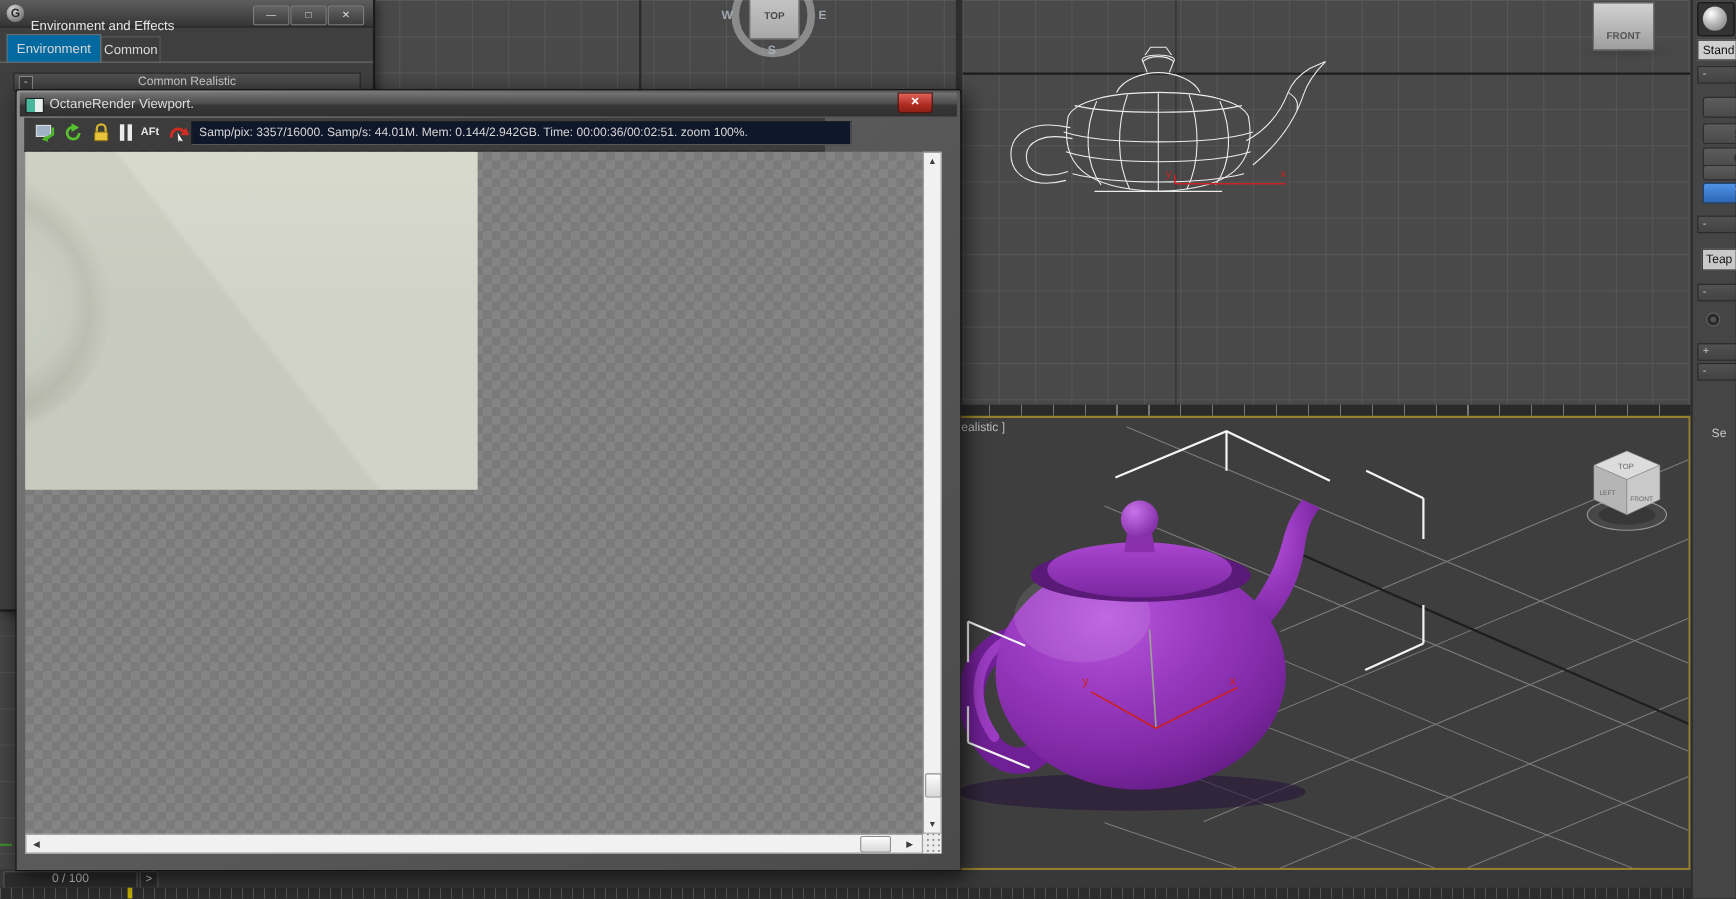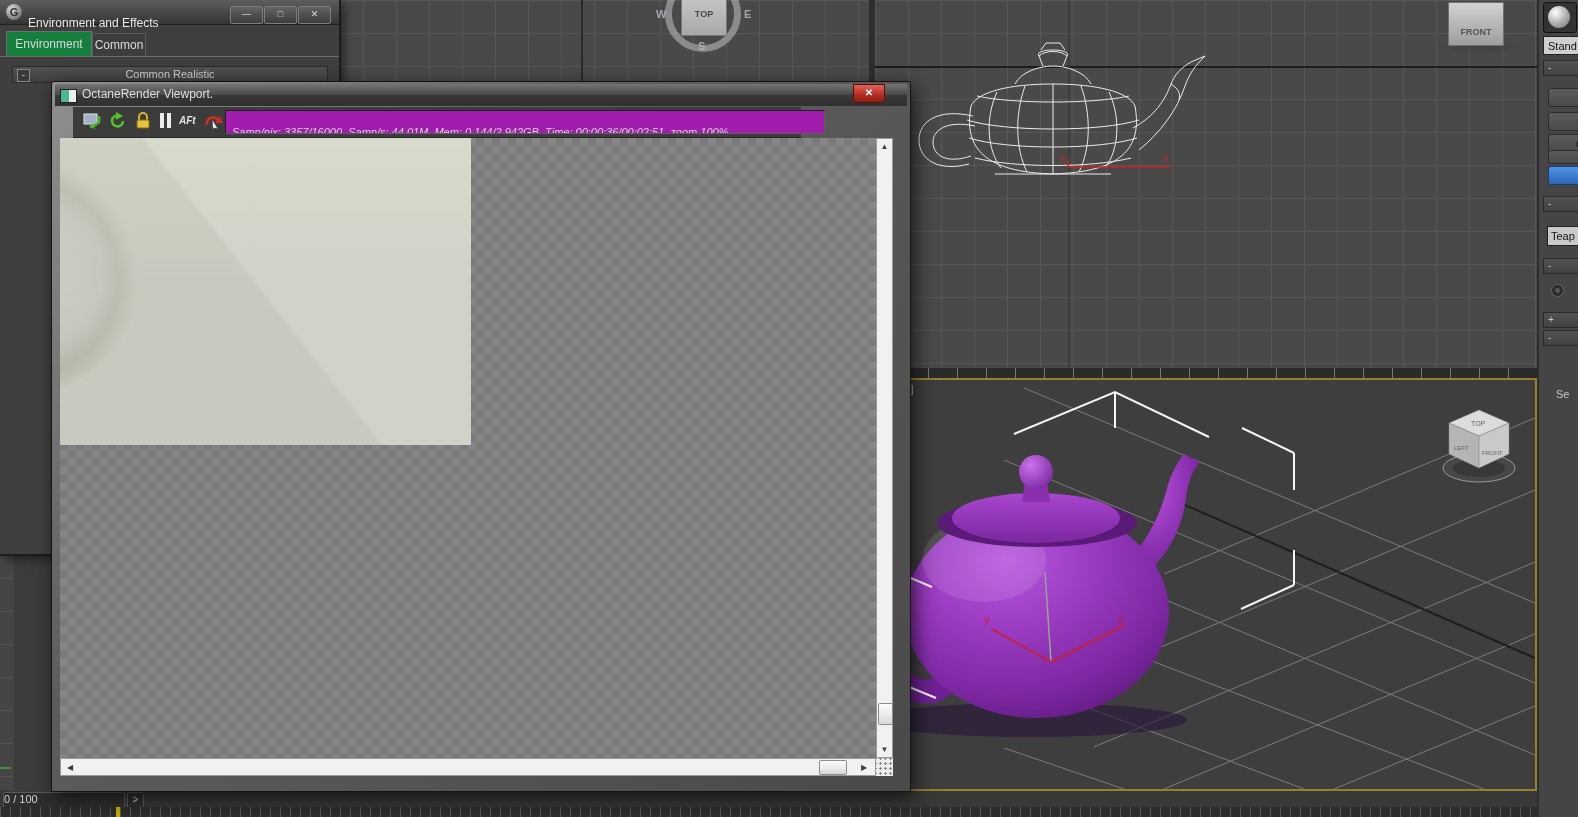--- a/index.html
+++ b/index.html
@@ -28,23 +28,23 @@
   .sb-arrow{position:absolute;color:#3d3d3d;font-size:8px;text-align:center;width:100%;}
   .sb-thumb{position:absolute;background:linear-gradient(#fdfdfd,#d8d8d8);border:1px solid #8d8d8d;border-radius:2px;}
   .cp-btn{position:absolute;left:9px;width:40px;height:19px;background:linear-gradient(#5c5c5c,#4a4a4a);
     border:1px solid #2c2c2c;border-radius:3px;color:#151515;font-size:11px;text-align:right;
     line-height:18px;padding-right:3px;box-sizing:border-box;}
   .cp-roll{position:absolute;left:4px;width:44px;height:16px;background:linear-gradient(#525252,#424242);
     border:1px solid #2a2a2a;color:#c8c8c8;font-size:10px;line-height:14px;padding-left:4px;box-sizing:border-box;}
   .ruler-ticks{background:#2c2c2c;
     background-image:repeating-linear-gradient(90deg,#565656 0,#565656 1px,transparent 1px,transparent 10px);}
   .divider-ticks{background-image:repeating-linear-gradient(90deg,#777 0,#777 1px,transparent 1px,transparent 29px);}
-  .status-field{background:#a21caf;border-top:1px solid #1f1f1f;border-left:1px solid #1f1f1f;
+  .status-field{background:#0f172a;border-top:1px solid #1f1f1f;border-left:1px solid #1f1f1f;
     border-bottom:1px solid #5e5e5e;border-right:1px solid #5e5e5e;color:#d6d6d6;font-size:11px;
-    line-height:20px;padding:11px 6px;white-space:nowrap;overflow:hidden;}
+    line-height:20px;padding:0 6px;white-space:nowrap;overflow:hidden;}
 </style>
 </head>
 <body>
 
 <div id="root">
 
   <div class="abs vp-grid" style="left:0;top:0;width:869px;height:368px;"></div>
   <div class="abs" style="left:581px;top:0;width:2px;height:368px;background:#2a2a2a;"></div>
 
   <div class="abs" style="left:665px;top:-24px;width:76px;height:76px;border-radius:50%;border:7px solid rgba(205,205,205,0.5);box-sizing:border-box;"></div>
@@ -196,53 +196,53 @@
     <div class="cp-roll" style="top:258px;">-</div>
     <div class="abs" style="left:12px;top:284px;width:11px;height:11px;border-radius:50%;background:#2b2b2b;border:1px solid #666;">
       <div style="position:absolute;left:3px;top:3px;width:5px;height:5px;border-radius:50%;background:#555;"></div>
     </div>
     <div class="cp-roll" style="top:312px;">+</div>
     <div class="cp-roll" style="top:330px;">-</div>
     <div class="abs" style="left:17px;top:388px;color:#c8c8c8;font-size:11px;">Se</div>
   </div>
 
   <div class="abs" style="left:0;top:791px;width:1537px;height:16px;background:#383838;">
-    <div style="position:absolute;left:3px;top:1px;width:120px;height:14px;background:#2e2e2e;border:1px solid #5a5a5a;border-radius:2px;color:#cfcfcf;font-size:11px;text-align:left;line-height:13px;">0 / 100</div>
+    <div style="position:absolute;left:3px;top:1px;width:120px;height:14px;background:#2e2e2e;border:1px solid #5a5a5a;border-radius:2px;color:#cfcfcf;font-size:11px;text-align:center;line-height:13px;">0 / 100</div>
     <div style="position:absolute;left:127px;top:1px;width:15px;height:14px;background:#2e2e2e;border:1px solid #5a5a5a;border-radius:2px;color:#cfcfcf;font-size:10px;text-align:center;line-height:13px;">&gt;</div>
   </div>
   <div class="abs ruler-ticks" style="left:0;top:807px;width:1537px;height:10px;">
     <div style="position:absolute;left:116px;top:0;width:4px;height:10px;background:#c2ae00;"></div>
   </div>
 
   <div class="abs" style="left:0;top:0;width:341px;height:556px;background:#3f3f3f;border-right:2px solid #1c1c1c;border-bottom:2px solid #1c1c1c;box-sizing:border-box;box-shadow:3px 3px 10px rgba(0,0,0,0.5);">
     <div style="position:absolute;left:0;top:0;width:100%;height:24px;background:linear-gradient(#5d5d5d,#353535);border-bottom:1px solid #222;">
       <div style="position:absolute;left:6px;top:4px;width:16px;height:16px;border-radius:50%;background:radial-gradient(circle at 35% 30%,#d9d9d9,#8a8a8a 60%,#555);color:#2e2e2e;font-size:11px;font-weight:bold;text-align:center;line-height:16px;">G</div>
       <div style="position:absolute;left:28px;top:16px;color:#e8e8e8;font-size:12px;">Environment and Effects</div>
       <div style="position:absolute;right:8px;top:3px;">
         <span class="winbtn">—</span><span class="winbtn">□</span><span class="winbtn">✕</span>
       </div>
     </div>
-    <div class="tab" style="left:6px;top:31px;width:84px;height:25px;line-height:25px;background:#15803d;border:1px solid #6e6e6e;border-bottom:none;">Environment</div>
+    <div class="tab" style="left:6px;top:31px;width:84px;height:25px;line-height:25px;background:#0369a1;border:1px solid #6e6e6e;border-bottom:none;">Environment</div>
     <div class="tab" style="left:92px;top:33px;width:52px;height:23px;line-height:23px;background:#3d3d3d;border:1px solid #5a5a5a;border-bottom:none;">Common</div>
     <div style="position:absolute;left:0;top:56px;width:100%;height:1px;background:#6e6e6e;"></div>
     <div class="rollout" style="position:absolute;left:12px;top:66px;width:314px;height:15px;">
       <div class="minusbox">-</div>
       <span>Common Realistic</span>
     </div>
   </div>
 
-  <div class="abs" style="left:14px;top:81px;width:858px;height:709px;background:linear-gradient(135deg,#8f8f8f,#5c5c5c 40%,#4a4a4a);border:1px solid #141414;border-radius:3px 3px 0 0;box-shadow:4px 6px 20px rgba(0,0,0,0.65);margin-left:37px;">
+  <div class="abs" style="left:14px;top:81px;width:858px;height:709px;background:linear-gradient(135deg,#8f8f8f,#5c5c5c 40%,#4a4a4a);border:1px solid #141414;border-radius:3px 3px 0 0;box-shadow:4px 6px 20px rgba(0,0,0,0.65);">
 
     <div style="position:absolute;left:3px;top:2px;width:852px;height:22px;background:linear-gradient(#757575,#4a4a4a 48%,#383838 52%,#303030);border-radius:2px 2px 0 0;">
       <div style="position:absolute;left:5px;top:5px;width:15px;height:12px;border:1px solid #222;background:linear-gradient(90deg,#49b89a 50%,#e8f0ee 50%);"></div>
       <div style="position:absolute;left:27px;top:3px;color:#dedede;font-size:12px;">OctaneRender Viewport.</div>
       <div style="position:absolute;right:22px;top:0;width:30px;height:17px;background:linear-gradient(#e0625a,#b02c22 60%,#8f1f16);border:1px solid #5a0f0a;border-radius:0 0 4px 4px;color:#fff;font-size:10px;font-weight:bold;text-align:center;line-height:16px;">✕</div>
     </div>
 
-    <div style="position:absolute;left:21px;top:25px;width:728px;height:30px;background:#3c3c3c;border-bottom:1px solid #262626;font-style:italic;">
+    <div style="position:absolute;left:7px;top:25px;width:728px;height:30px;background:#3c3c3c;border-bottom:1px solid #262626;">
       <span style="position:absolute;left:10px;top:6px;">
         <svg width="19" height="17">
             <rect x="1" y="1" width="13" height="10" fill="#9fb3c8" stroke="#e2e2e2"></rect>
             <path d="M16,3 L16,9 L9,14" stroke="#4db829" stroke-width="2.5" fill="none"></path>
             <polygon points="6,14 12,16 10,10" fill="#4db829"></polygon>
           </svg>
       </span>
       <span style="position:absolute;left:36px;top:5px;">
         <svg width="18" height="18">
             <path d="M14,9 A5.5,5.5 0 1 1 9,3.5" stroke="#57c12e" stroke-width="2.5" fill="none"></path>

